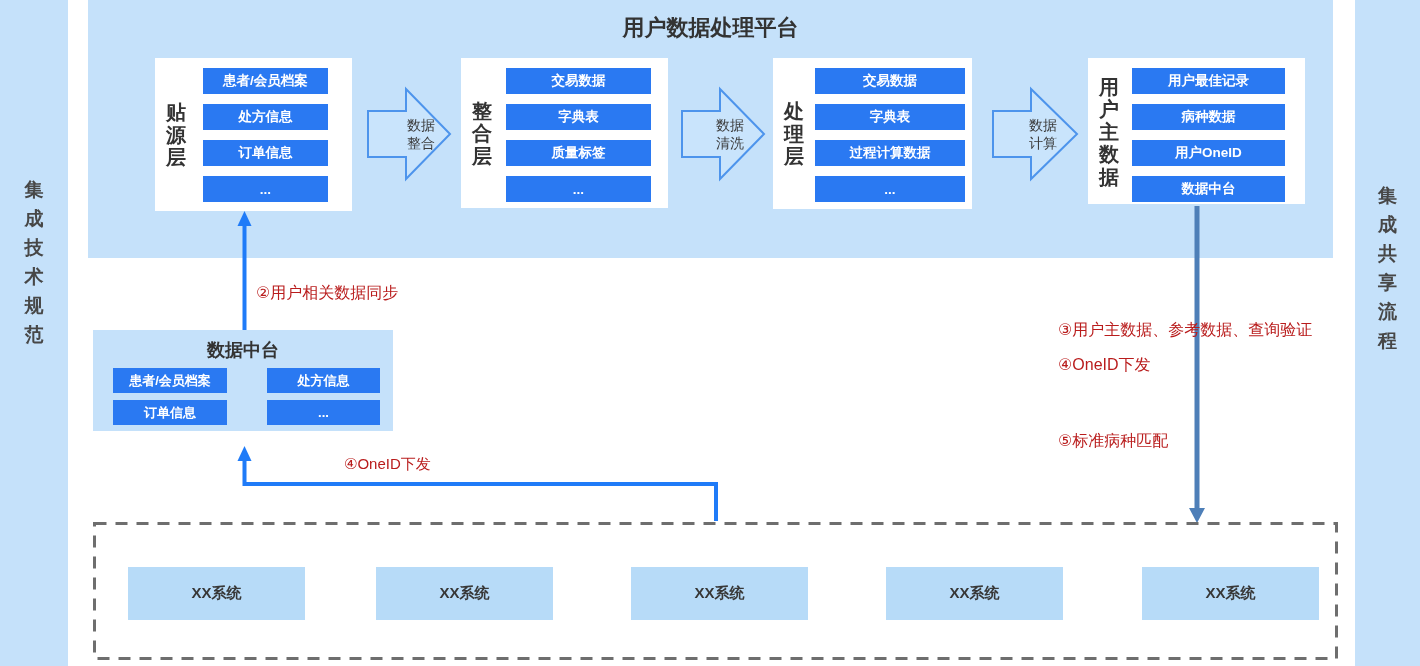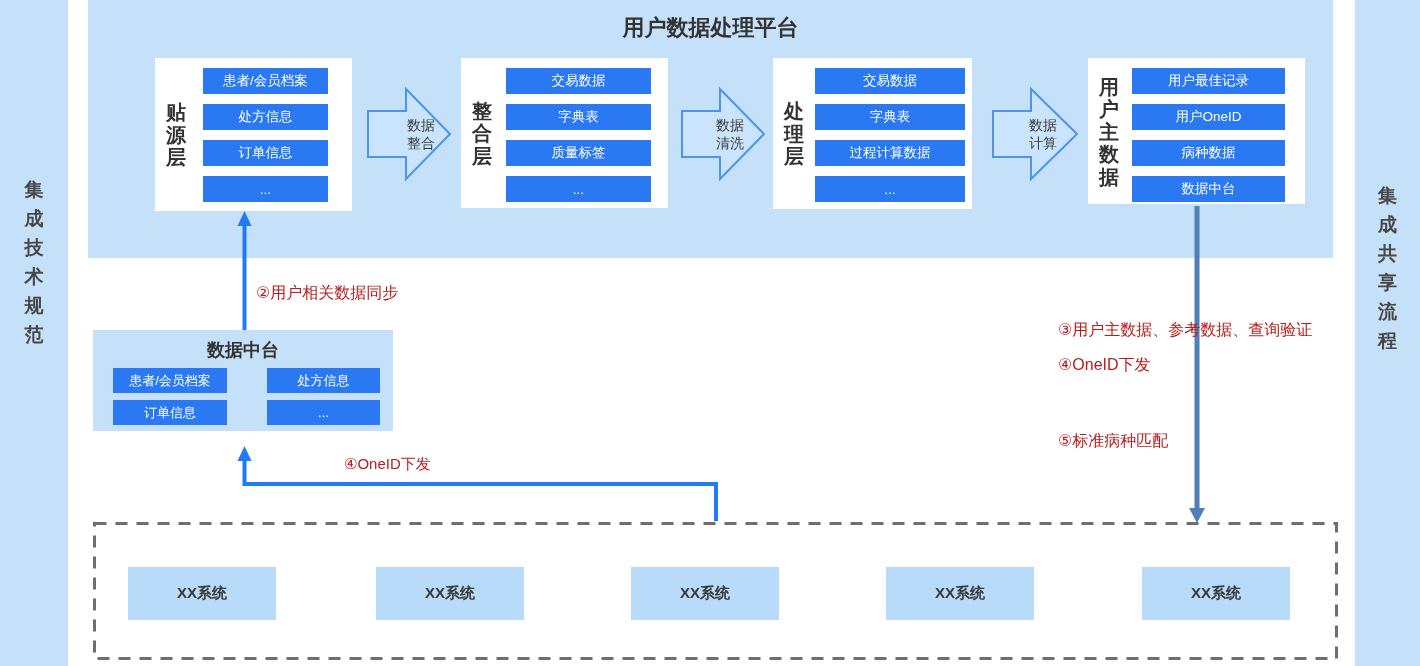--- a/index.html
+++ b/index.html
@@ -28,35 +28,35 @@
 
   
   .banner{position:absolute;left:88px;top:0;width:1245px;height:258px;background:var(--light_blue,#c5e1fa);}
   .banner-title{position:absolute;left:0;right:0;top:13px;text-align:center;font-size:22px;font-weight:bold;color:#333333;}
 
   
   .layer-box{position:absolute;top:58px;background:#ffffff;}
   .layer-label{position:absolute;left:11px;top:50%;transform:translateY(-50%);font-size:20px;font-weight:bold;color:#333333;text-align:center;line-height:1;}
   .layer-label div{margin:2.5px 0;}
   .btn-col{position:absolute;top:10px;display:flex;flex-direction:column;gap:10px;}
-  .pill{height:26px;background:var(--button_blue,#2a79f2);color:#ffffff;font-size:13.5px;font-weight:normal;display:flex;align-items:center;justify-content:center;white-space:nowrap;}
+  .pill{height:26px;background:var(--button_blue,#2a79f2);color:#ffffff;font-size:13.5px;font-weight:bold;display:flex;align-items:center;justify-content:center;white-space:nowrap;}
 
   
   .arrow-label{position:absolute;top:116px;width:64px;text-align:right;font-size:14px;color:#3a3a3a;line-height:1.32;}
 
   
   .middle-box{position:absolute;left:93px;top:330px;width:300px;height:101px;background:var(--light_blue,#c5e1fa);}
   .middle-title{position:absolute;left:0;right:0;top:8px;text-align:center;font-size:18px;font-weight:bold;color:#333333;}
   .middle-box .pill{position:absolute;height:25px;font-size:13px;}
 
   
   .note{position:absolute;font-size:16px;color:#b91c1c;white-space:nowrap;}
 
   
-  .sys{position:absolute;top:567px;width:148px;height:53px;background:var(--system_box,#b7dbf8);display:flex;align-items:center;justify-content:center;font-size:15px;font-weight:bold;color:#383838;}
+  .sys{position:absolute;top:567px;width:177px;height:53px;background:var(--system_box,#b7dbf8);display:flex;align-items:center;justify-content:center;font-size:15px;font-weight:bold;color:#383838;}
 
   .overlay{position:absolute;left:0;top:0;width:1420px;height:666px;pointer-events:none;}
 </style>
 </head>
 <body>
 
 <div class="page">
 
   <aside class="side left">
     <div class="side-label vtext">
@@ -128,22 +128,22 @@
   <div class="layer-box" style="left:1088px;width:217px;height:146px;">
     <div class="layer-label vtext">
         <div>用</div>
         <div>户</div>
         <div>主</div>
         <div>数</div>
         <div>据</div>
       </div>
     <div class="btn-col" style="right:20px;width:153px;">
       <div class="pill">用户最佳记录</div>
+      <div class="pill">病种数据</div>
       <div class="pill">用户OneID</div>
-      <div class="pill">病种数据</div>
       <div class="pill">数据中台</div>
     </div>
   </div>
 
   <svg class="overlay" viewBox="0 0 1420 666">
 
     <polygon points="368,111 406,111 406,89 450,134 406,179 406,157 368,157" fill="#c9e4fc" stroke="#4d94ec" stroke-width="2"></polygon>
     <polygon points="682,111 720,111 720,89 764,134 720,179 720,157 682,157" fill="#c9e4fc" stroke="#4d94ec" stroke-width="2"></polygon>
     <polygon points="993,111 1031,111 1031,89 1077,134 1031,179 1031,157 993,157" fill="#c9e4fc" stroke="#4d94ec" stroke-width="2"></polygon>
 

